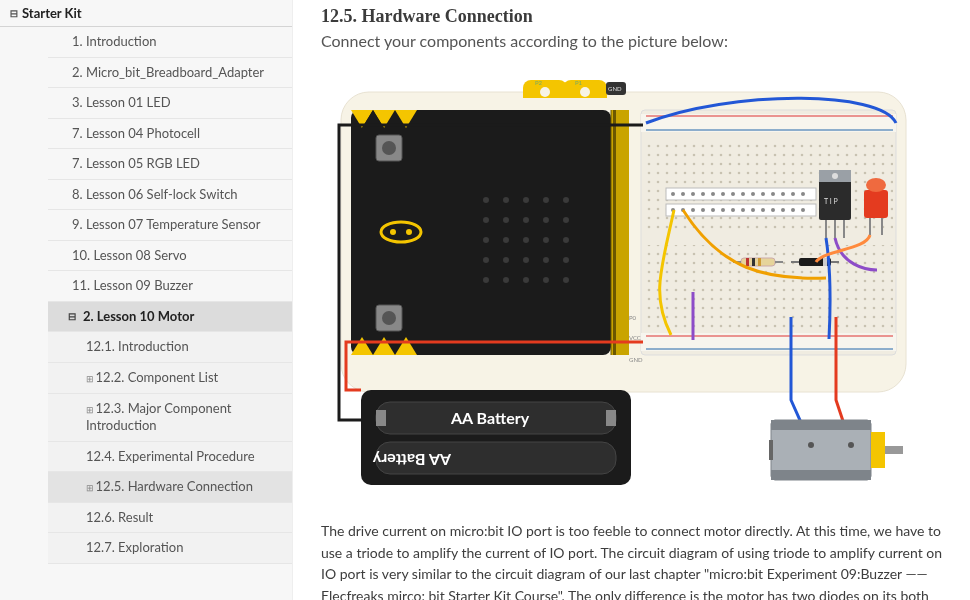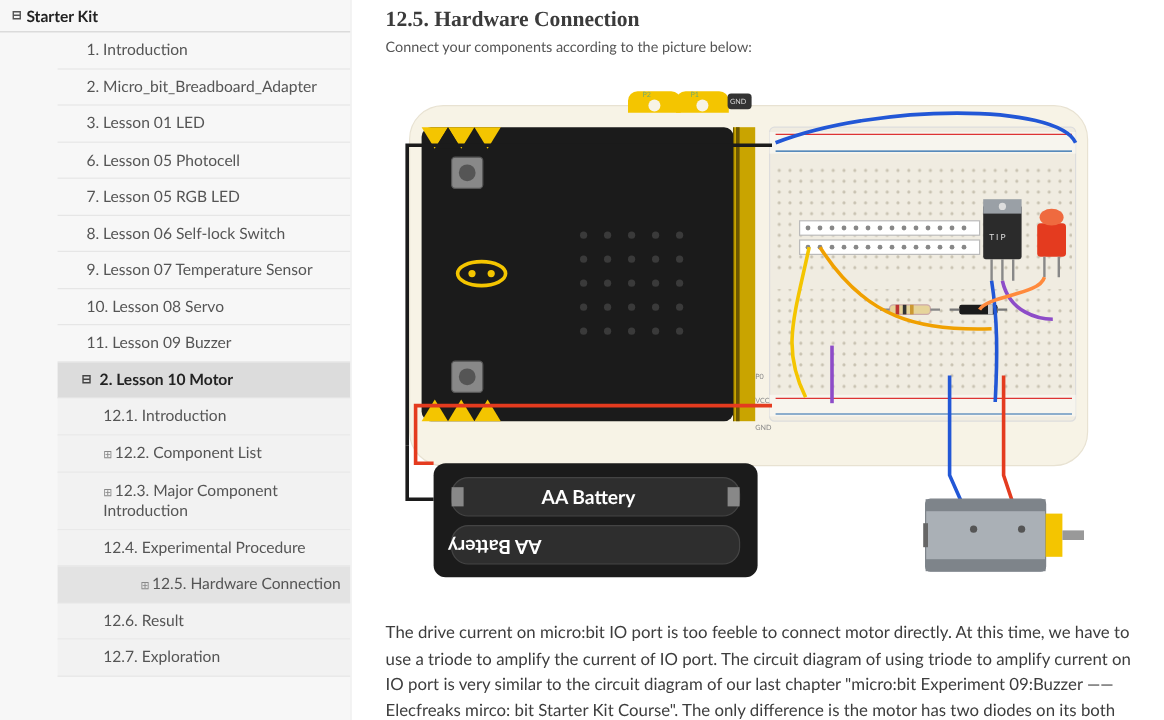--- a/index.html
+++ b/index.html
@@ -42,39 +42,39 @@
 .nav-item.level2 { padding-left: 38px; background:#f2f2f2; }
 .nav-item.current {
   background: #dcdcdc;
   font-weight: 700;
   color: #222;
   display:flex;
   align-items:center;
   padding-left:20px;
 }
 .nav-item.current .icon { width:12px; font-size:10px; color:#444; margin-right:3px;}
-.nav-item.level2.selected { background: #e3e3e3; text-align: right; }
+.nav-item.level2.selected { background: #e3e3e3; }
 .nav-item.level2 .pre-icon{ font-size:9px; color:#888; margin-right:2px;}
 
 .content {
   flex: 1;
   padding: 6px 20px 20px 28px;
   overflow-y: auto;
   color: #3a3a3a;
 }
 .section-title {
   font-family: Georgia, "Times New Roman", serif;
   font-weight: 700;
   color: #3b3b3b;
   font-size: 18px;
   margin-bottom: 4px;
 }
 .section-sub {
   color: #555;
-  font-size: 12px;
+  font-size: 16px;
   margin-bottom: 12px;
 }
 .diagram {
   background: #fff;
   padding: 8px 0 10px 0;
 }
 .diagram svg { display:block; }
 .para { font-size: 14px; color:#3d3d3d; line-height:1.55; margin-top:10px; }
 
 </style>
@@ -83,21 +83,21 @@
 
 <nav class="sidebar">
   <div class="sidebar-title">
     <span class="icon">⊟</span>
     <span>Starter Kit</span>
   </div>
   <div id="nav-items">
       <div class="nav-item"><span>1. Introduction</span></div>
       <div class="nav-item"><span>2. Micro_bit_Breadboard_Adapter</span></div>
       <div class="nav-item"><span>3. Lesson 01 LED</span></div>
-      <div class="nav-item"><span>6. Lesson 05 Photocell</span></div>
+      <div class="nav-item"><span>7. Lesson 04 Photocell</span></div>
       <div class="nav-item"><span>7. Lesson 05 RGB LED</span></div>
       <div class="nav-item"><span>8. Lesson 06 Self-lock Switch</span></div>
       <div class="nav-item"><span>9. Lesson 07 Temperature Sensor</span></div>
       <div class="nav-item"><span>10. Lesson 08 Servo</span></div>
       <div class="nav-item"><span>11. Lesson 09 Buzzer</span></div>
       <div class="nav-item current">
         <span class="icon">⊟</span>
         <span>2. Lesson 10 Motor</span>
       </div>
       <div class="nav-item level2"><span>12.1. Introduction</span></div>

